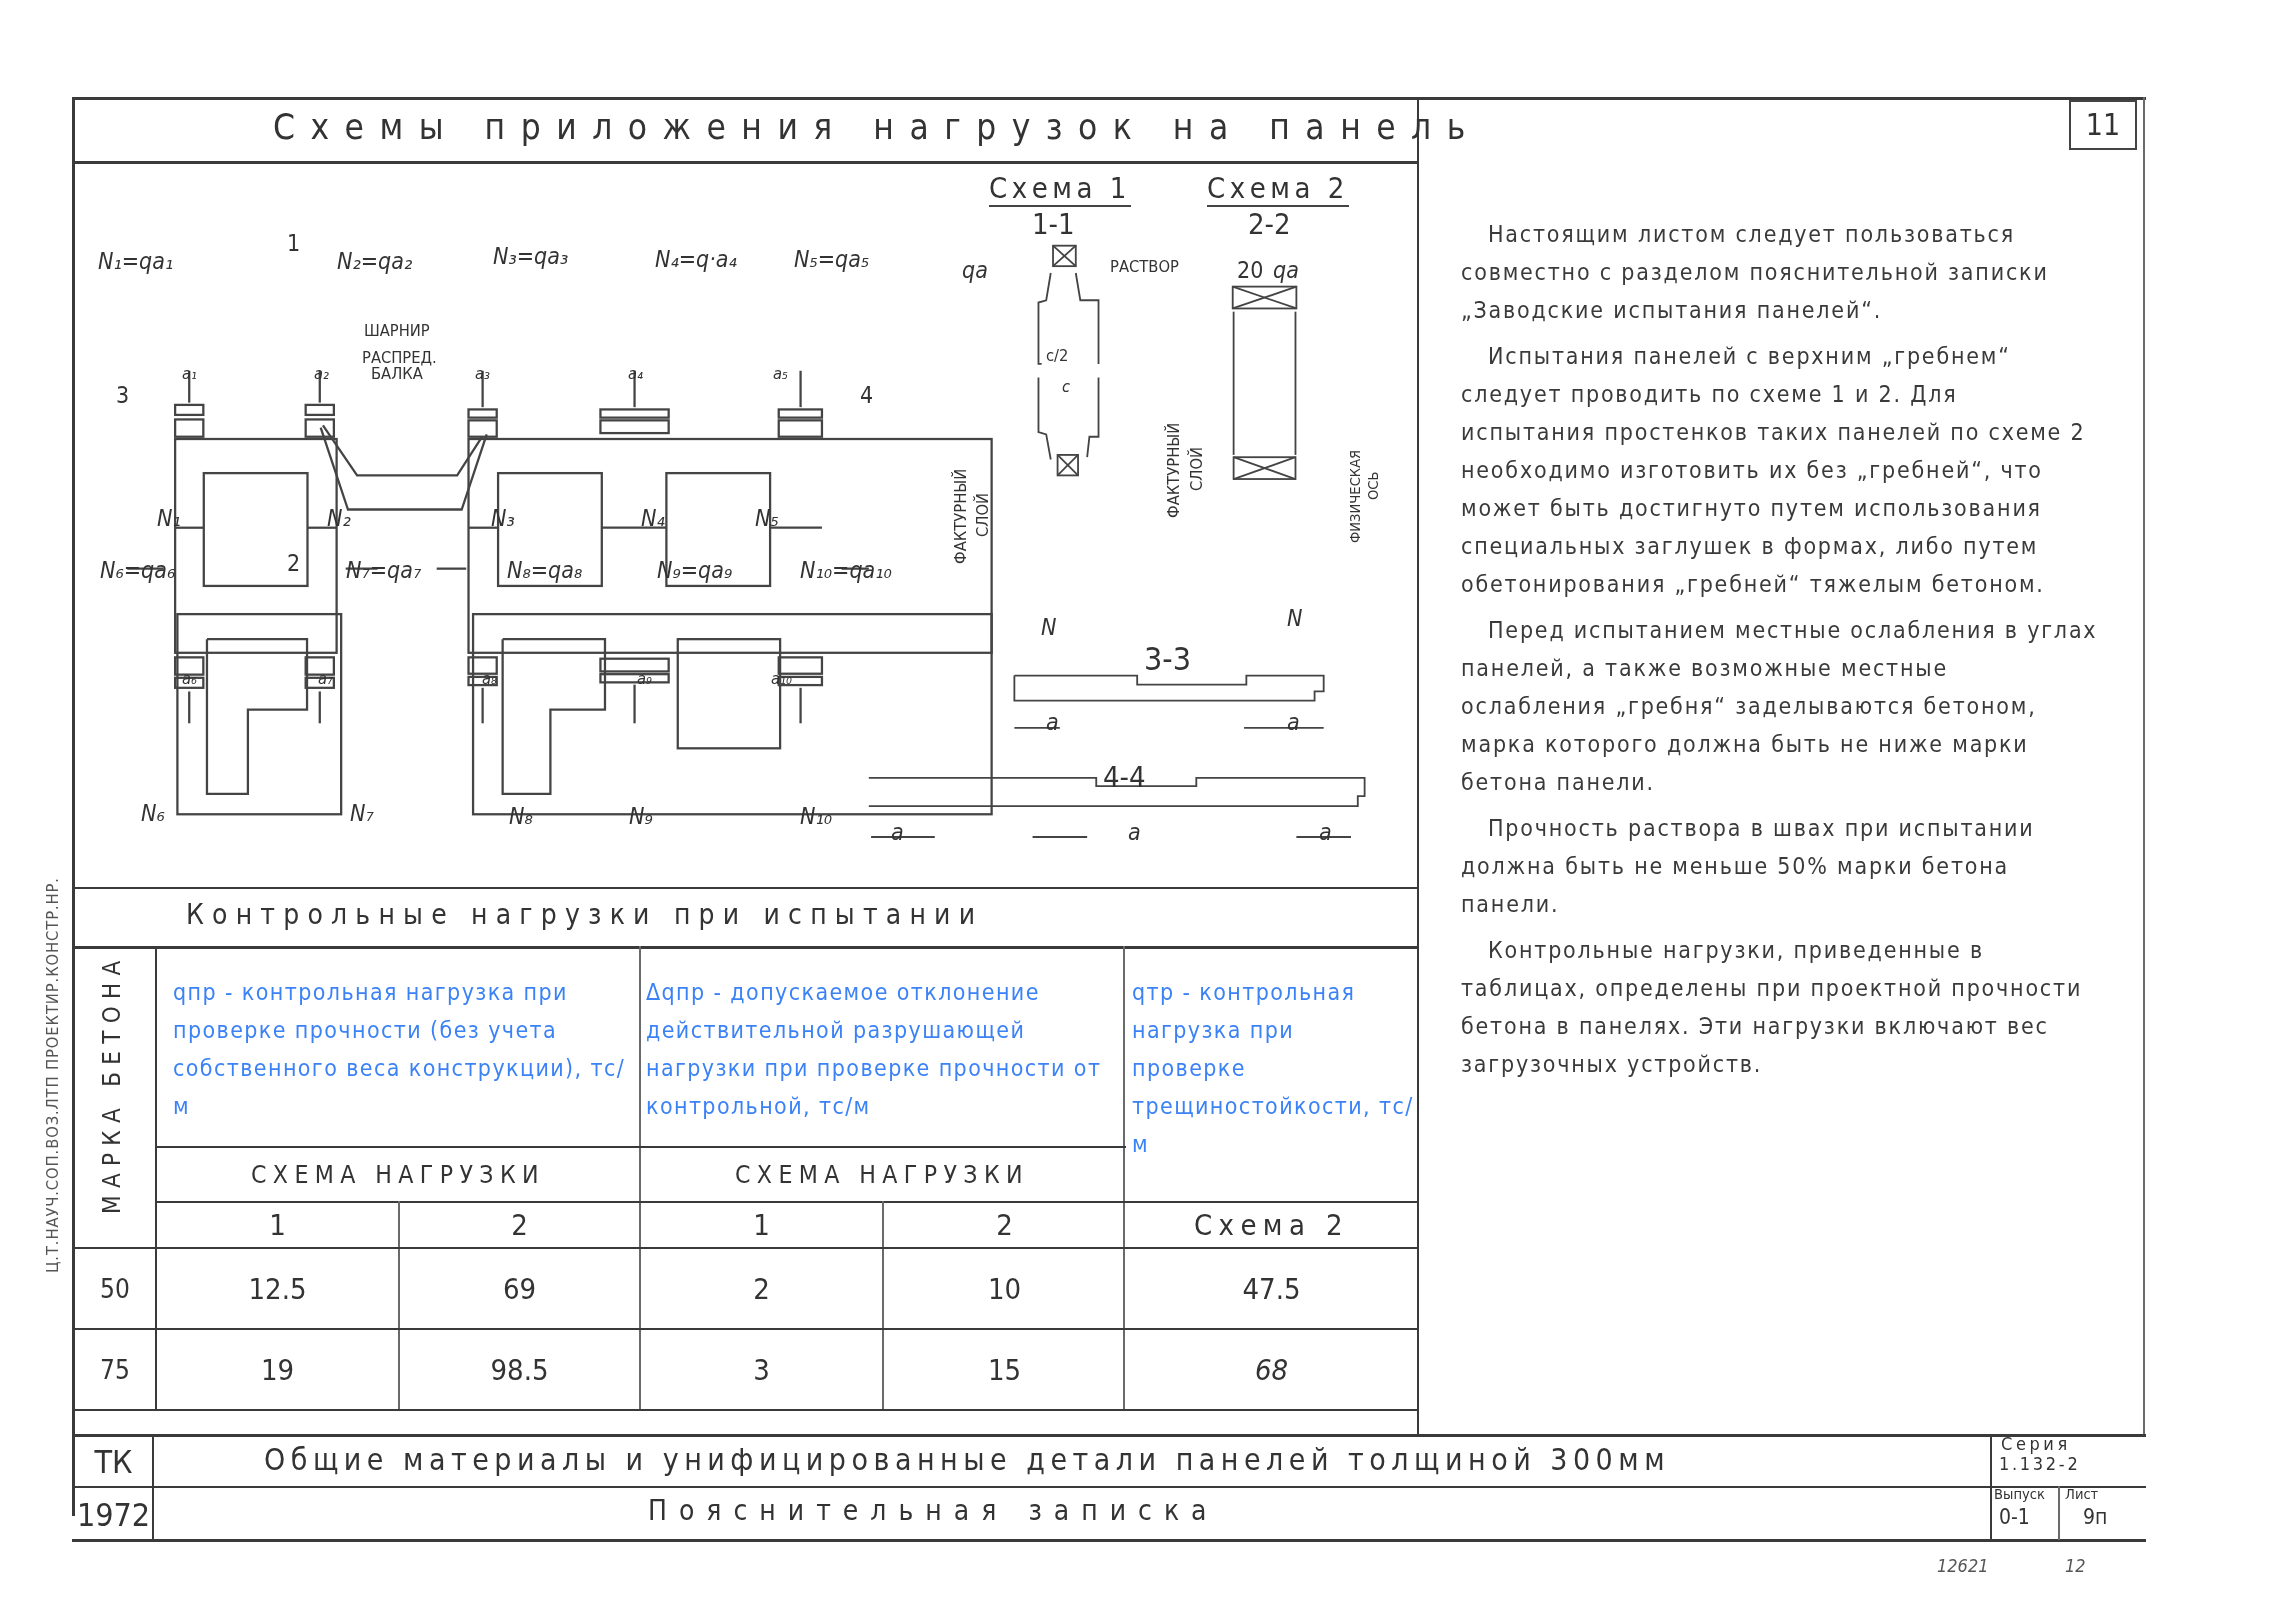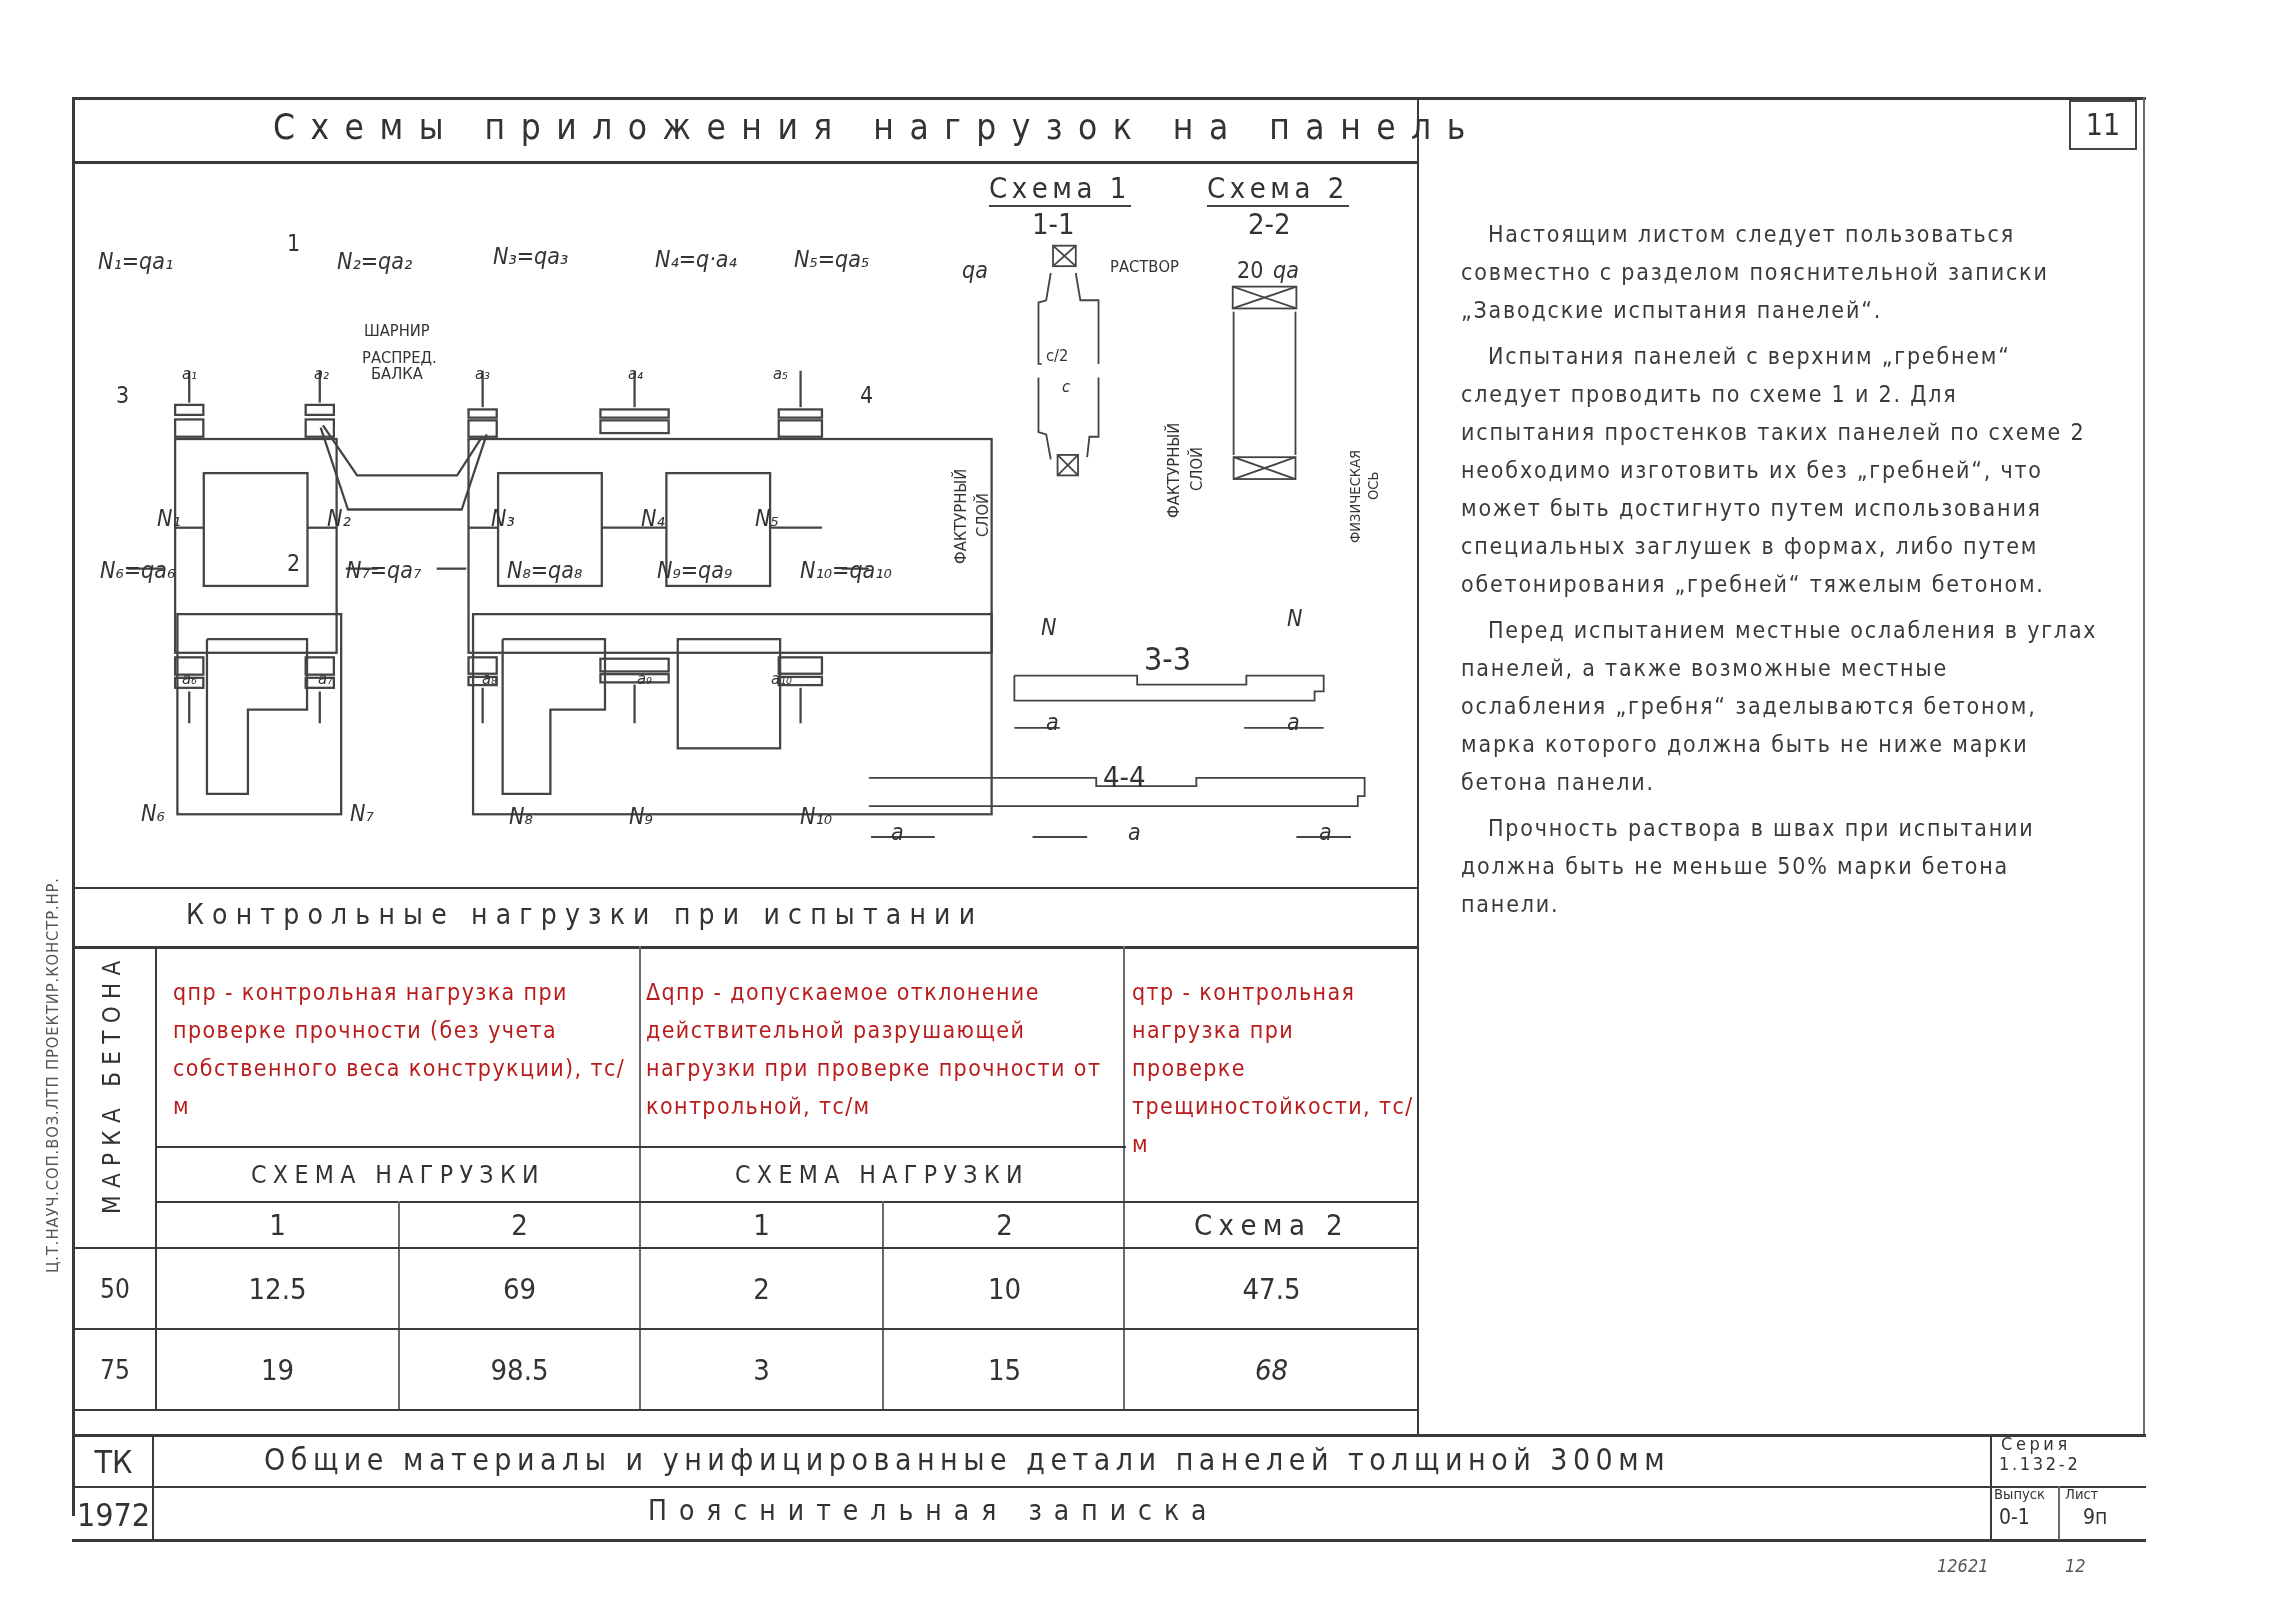--- a/index.html
+++ b/index.html
@@ -5,21 +5,21 @@
   html,body{margin:0;padding:0;background:#fff;}
   body{width:2273px;height:1619px;position:relative;overflow:hidden;font-family:"DejaVu Sans Condensed","DejaVu Sans",sans-serif;color:#2a2a2a;}
   .line{position:absolute;background:#3a3a3a;}
   .thin{background:#6a6a6a;}
   .t{position:absolute;white-space:nowrap;color:#333;}
   .title{font-size:35px;letter-spacing:15.5px;}
   .note p{margin:8px;}
   .note{position:absolute;left:1453px;top:207px;width:655px;font-size:23px;line-height:38px;letter-spacing:1.8px;color:#3a3a3a;}
   .note .indent{text-indent:27px;}
   .cell{position:absolute;display:flex;align-items:center;justify-content:center;font-size:29px;color:#333;}
-  .hdr{position:absolute;font-size:23px;line-height:38px;letter-spacing:1.4px;color:#b91c1c;}
+  .hdr{position:absolute;font-size:23px;line-height:38px;letter-spacing:1.4px;color:#3b82f6;}
   .box{position:absolute;border:2.3px solid #444;box-sizing:border-box;padding-left:9px;}
   .lbl{position:absolute;font-size:23px;font-style:italic;color:#333;white-space:nowrap;}
   .small{font-size:16.4px;}
   .vert{position:absolute;transform:rotate(-90deg);transform-origin:left top;white-space:nowrap;}
   svg{position:absolute;left:0;top:0;}
 </style>
 </head>
 <body>
 
 <div class="line" style="left:72px;top:97px;width:2074px;height:3.2px;"></div>
@@ -200,20 +200,21 @@
 <div class="lbl" style="left:1287px;top:709px;">a</div>
 <div class="lbl" style="left:891px;top:819px;">a</div>
 <div class="lbl" style="left:1128px;top:819px;">a</div>
 <div class="lbl" style="left:1319px;top:819px;">a</div>
 
 <div class="note">
   <p class="indent">Настоящим листом следует пользоваться совместно с разделом пояснительной записки „Заводские испытания панелей“.</p>
   <p class="indent">Испытания панелей с верхним „гребнем“ следует проводить по схеме 1 и 2. Для испытания простенков таких панелей по схеме 2 необходимо изготовить их без „гребней“, что может быть достигнуто путем использования специальных заглушек в формах, либо путем обетонирования „гребней“ тяжелым бетоном.</p>
   <p class="indent">Перед испытанием местные ослабления в углах панелей, а также возможные местные ослабления „гребня“ заделываются бетоном, марка которого должна быть не ниже марки бетона панели.</p>
   <p class="indent">Прочность раствора в швах при испытании должна быть не меньше 50% марки бетона панели.</p>
+  <p class="indent">Контрольные нагрузки, приведенные в таблицах, определены при проектной прочности бетона в панелях. Эти нагрузки включают вес загрузочных устройств.</p>
 </div>
 
 <div class="line" style="left:72px;top:887px;width:1346px;height:1.8px;"></div>
 <div class="t" style="left:186px;top:898px;font-size:28px;letter-spacing:8.2px;">Контрольные нагрузки при испытании</div>
 <div class="line" style="left:72px;top:946px;width:1346px;height:2.7px;"></div>
 <div class="line" style="left:155px;top:946px;width:2.3px;height:464px;"></div>
 <div class="line thin" style="left:639px;top:946px;width:1.8px;height:464px;"></div>
 <div class="line thin" style="left:1123px;top:946px;width:1.8px;height:464px;"></div>
 <div class="line" style="left:155px;top:1146px;width:971px;height:2.3px;"></div>
 <div class="line" style="left:155px;top:1201px;width:1262px;height:2.3px;"></div>

